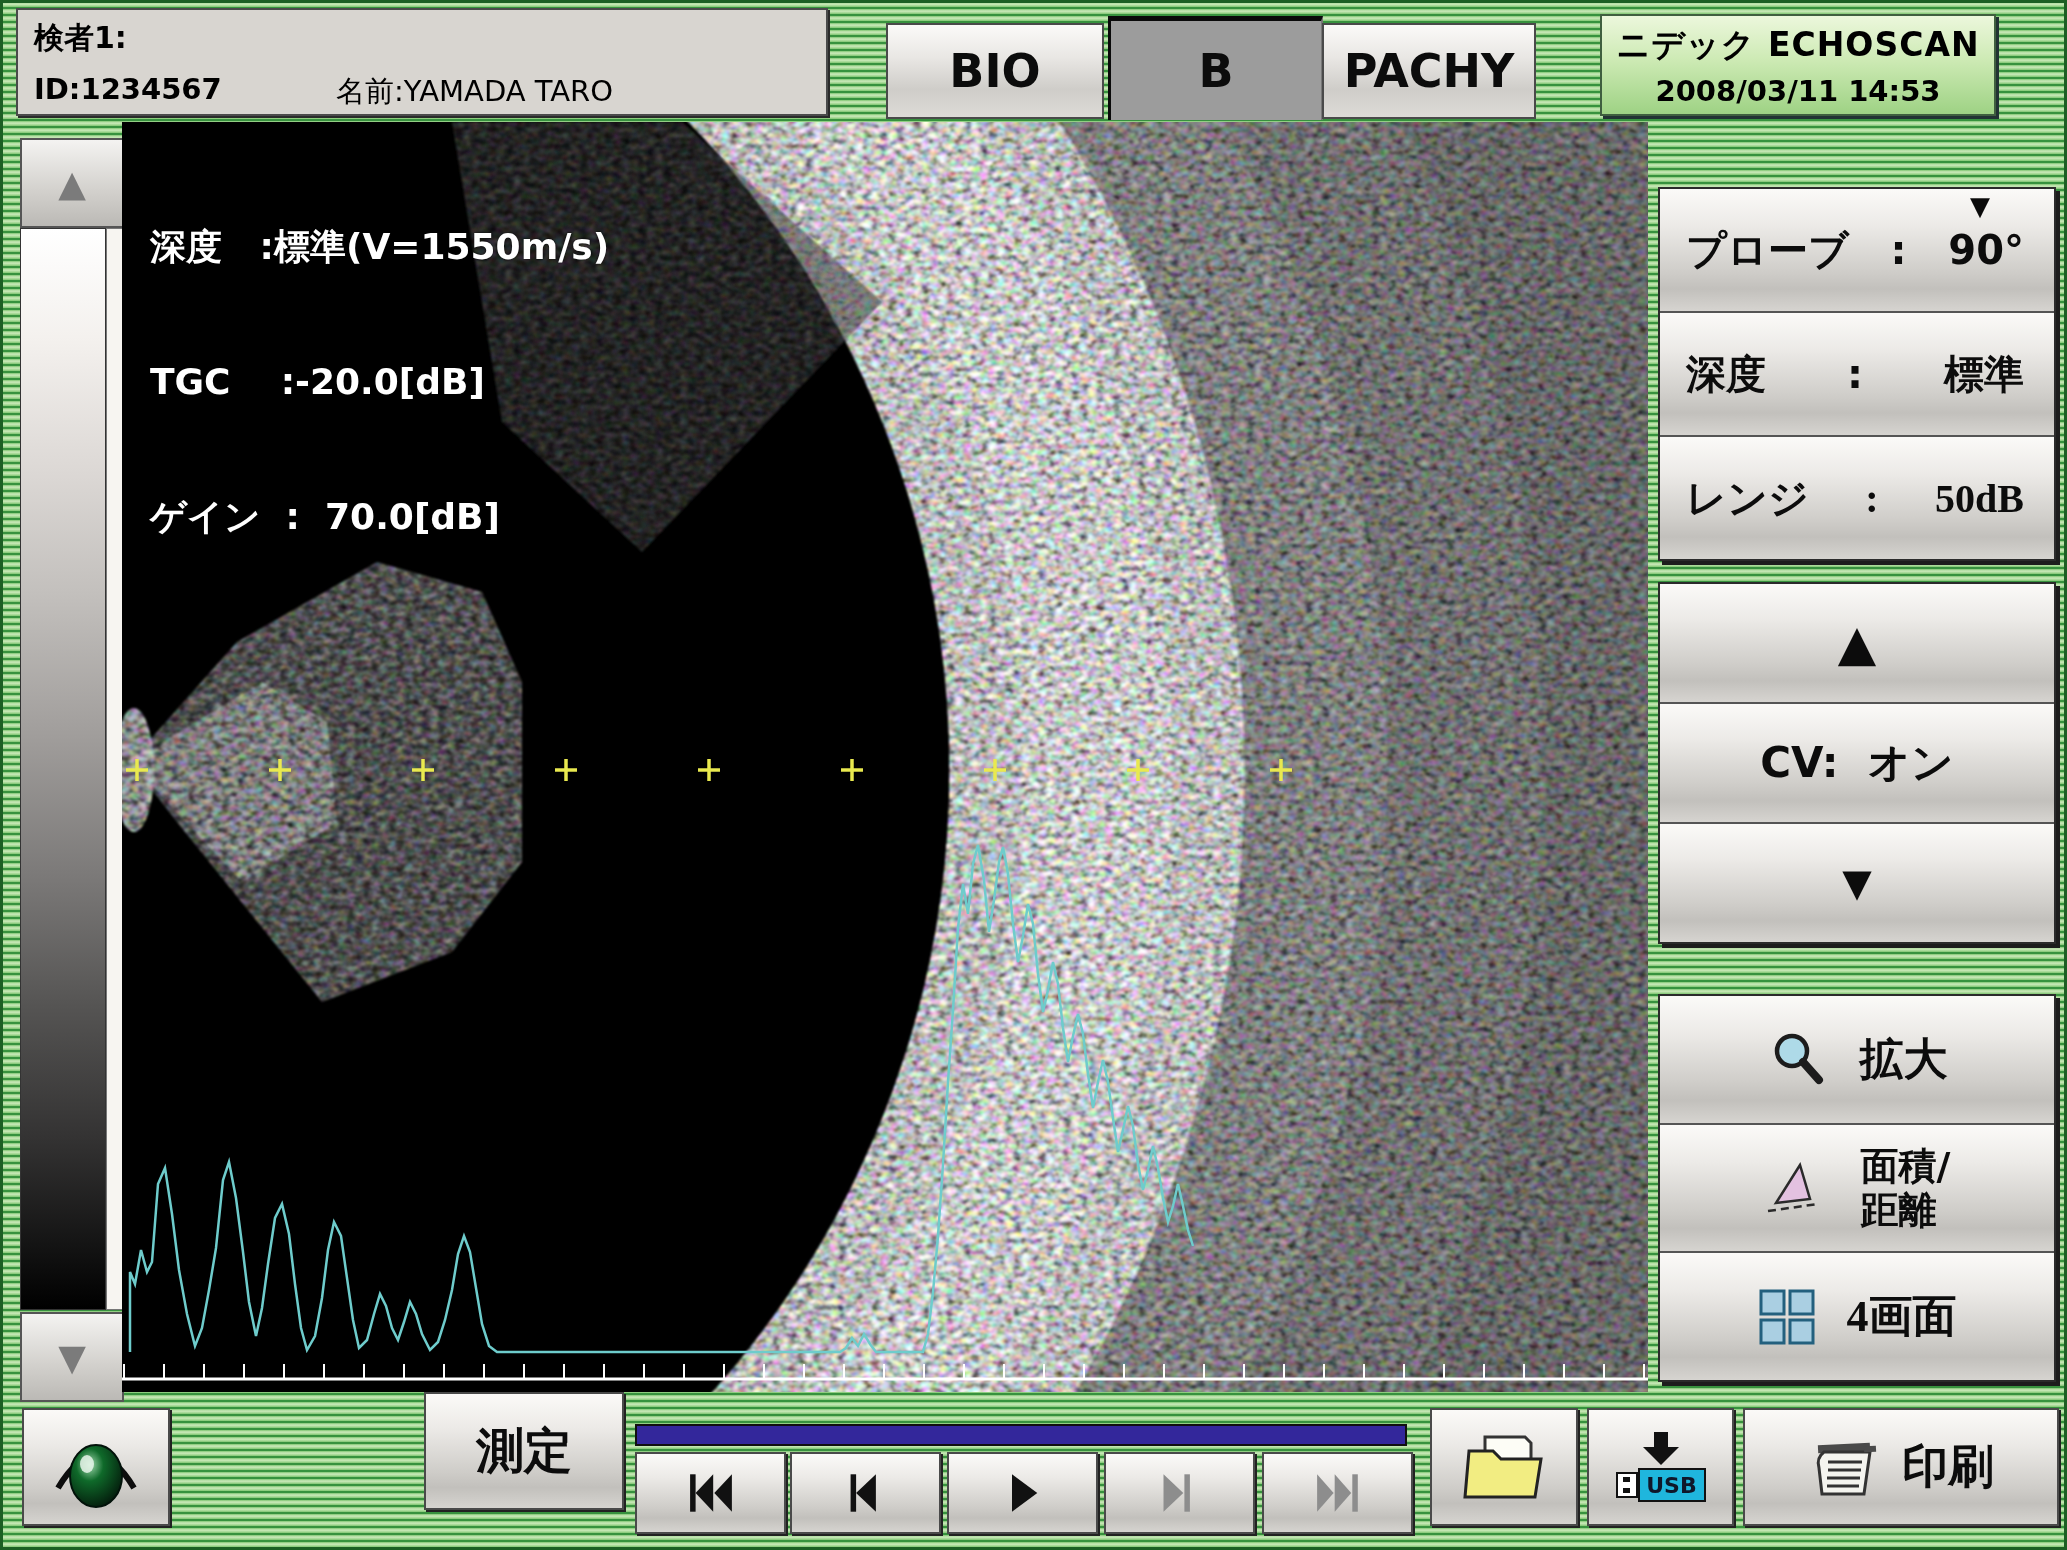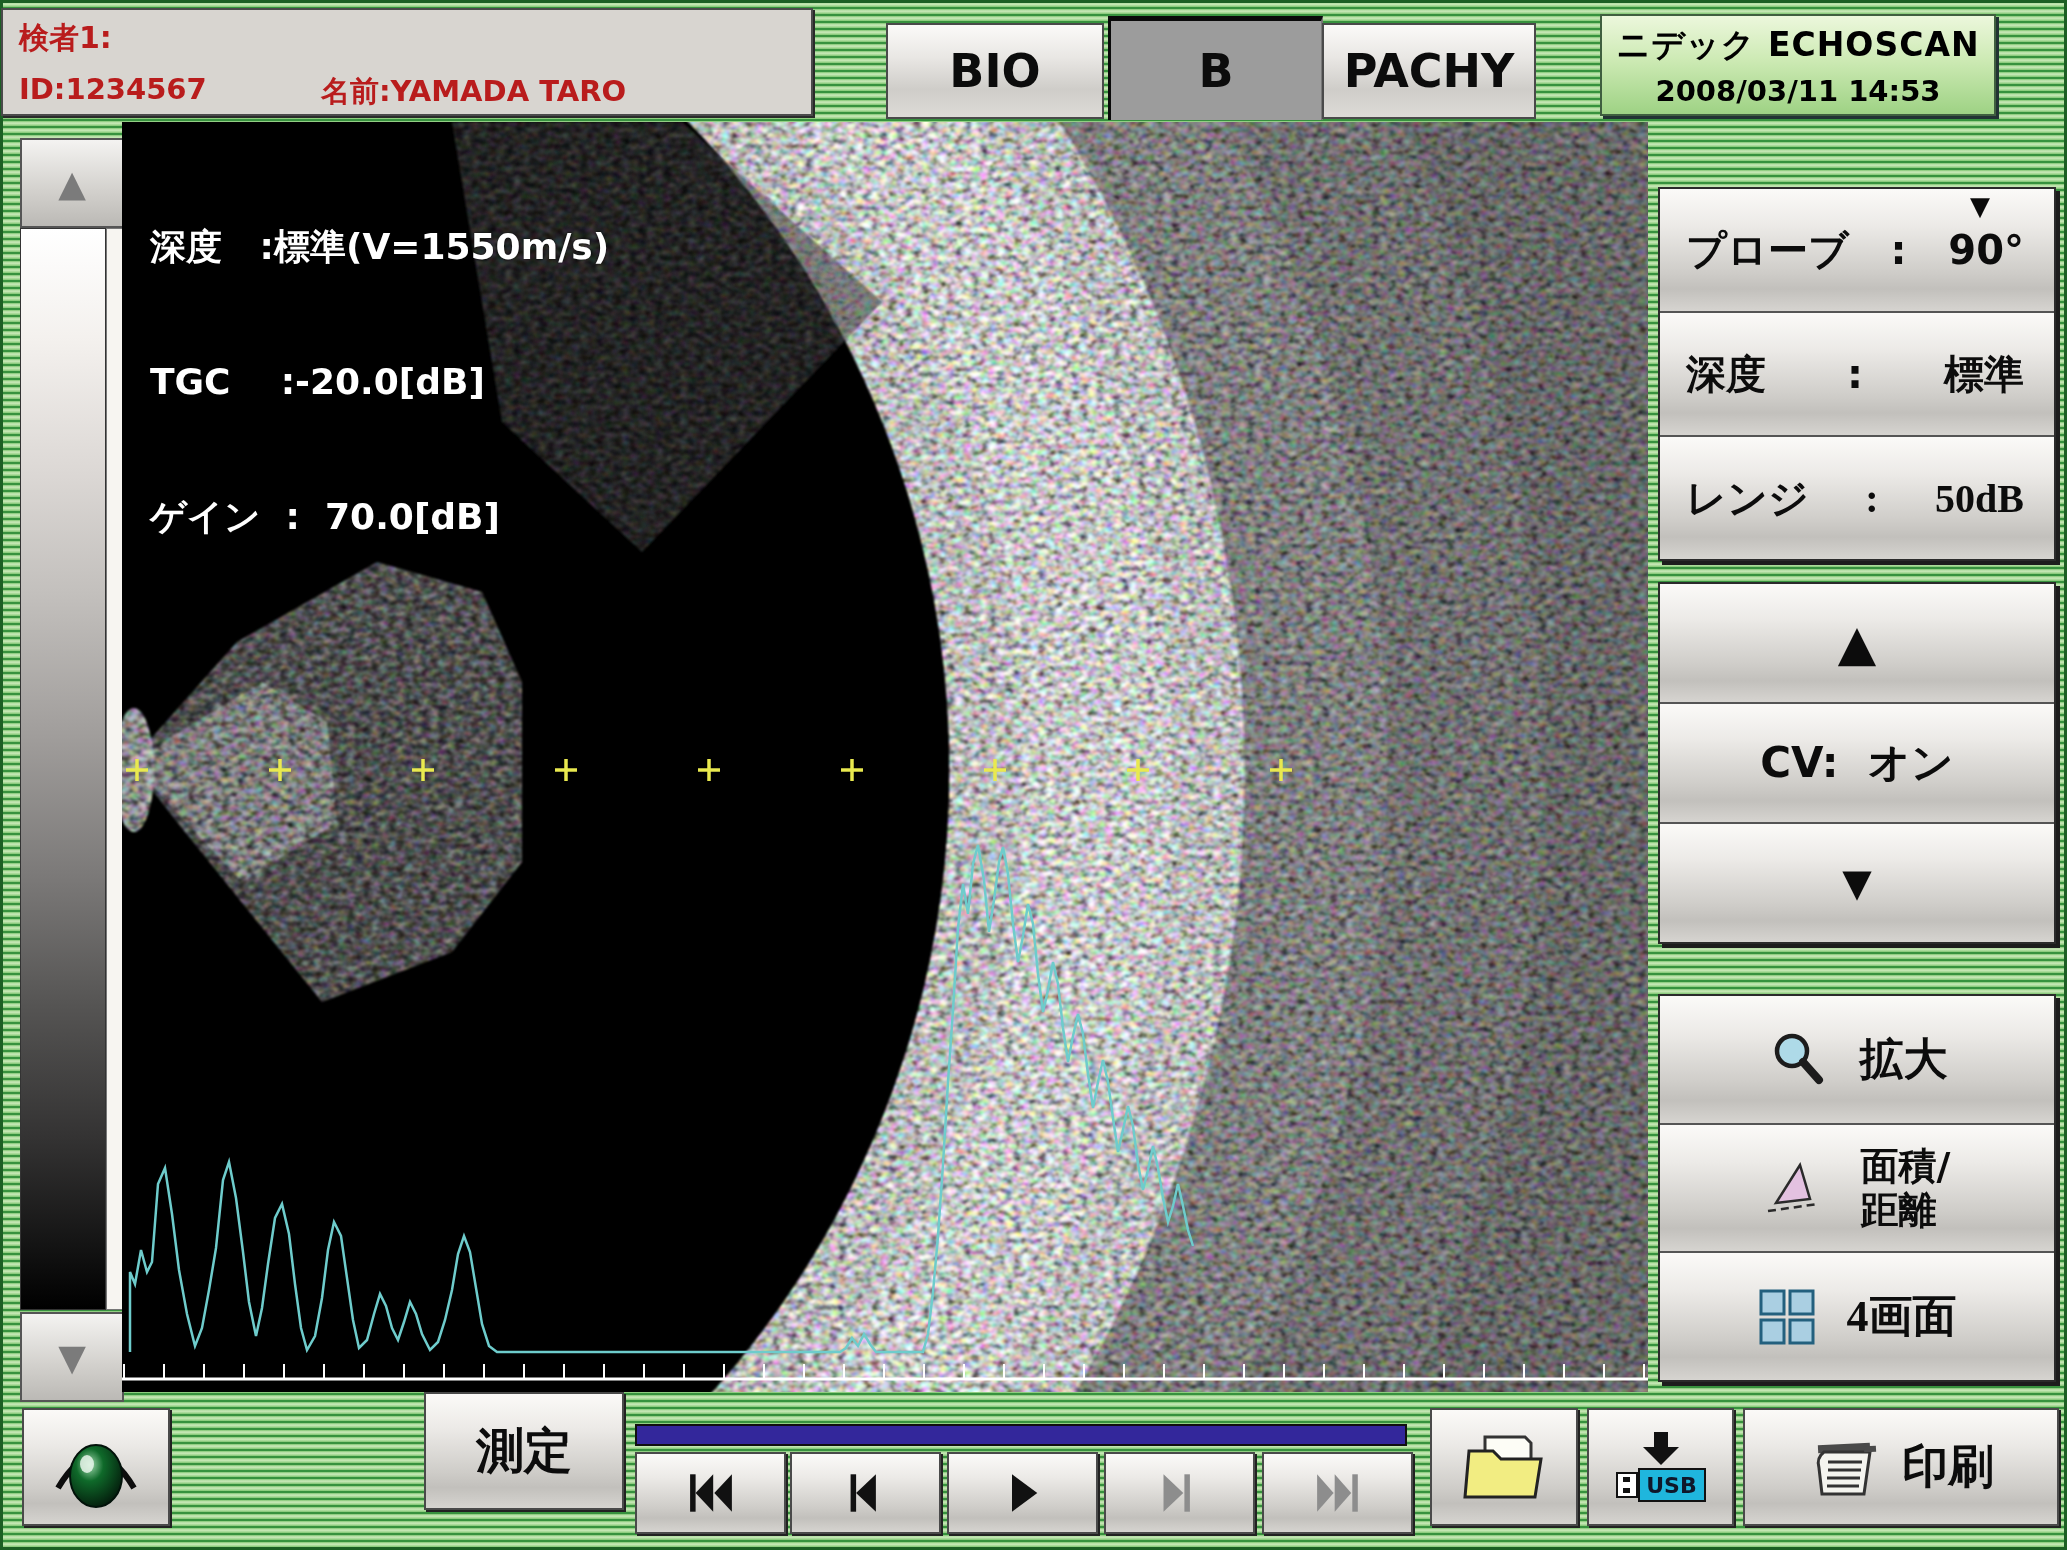--- a/index.html
+++ b/index.html
@@ -5,24 +5,24 @@
   html,body{margin:0;padding:0;background:#222;}
   #screen{
     position:relative;width:2067px;height:1550px;overflow:hidden;
     font-family:"DejaVu Sans",sans-serif;
     background:repeating-linear-gradient(180deg,#37923e 0px,#37923e 2px,#7fc571 2px,#cdeabc 4px,#b9e2a8 5px,#7fc571 7px);
     box-shadow:inset 0 0 0 3px #1c5f24;
   }
   .abs{position:absolute;}
   
   .panel-gray{background:#d8d5d0;border:2px solid #4a4a4a;box-shadow:2px 2px 0 #2a2a2a;}
-  .patient{left:1px;top:8px;width:808px;height:104px;color:#b91c1c;}
+  .patient{left:16px;top:8px;width:808px;height:104px;color:#000000;}
   .patient .row1{position:absolute;left:16px;top:8px;font-size:30px;font-weight:bold;}
   .patient .row2{position:absolute;left:16px;top:62px;font-size:29px;font-weight:bold;}
-  .patient .name{position:absolute;left:318px;top:62px;font-size:29px;font-weight:bold;text-align:right;}
+  .patient .name{position:absolute;left:318px;top:62px;font-size:29px;font-weight:normal;text-align:right;}
   .tab{position:absolute;top:23px;height:92px;display:flex;align-items:center;justify-content:center;
        font-size:46px;font-weight:bold;color:#0c0c0c;
        background:linear-gradient(180deg,#fbfaf8 0%,#e9e7e4 35%,#cfcdc9 70%,#dddbd7 100%);
        border:2px solid #4a4a4a;}
   .tab--active{background:#9c9c9c;border-top:5px solid #0a0a0a;border-left:3px solid #0a0a0a;border-right:2px solid #777;border-bottom:none;}
   .logo{left:1600px;top:14px;width:392px;height:98px;
         background:linear-gradient(180deg,#ecf7dc 0%,#cdeab4 45%,#9ed284 100%);
         border:2px solid #3f5f3f;box-shadow:3px 3px 0 #233;
         display:flex;flex-direction:column;align-items:center;justify-content:center;}
   .logo .brand{font-size:33px;font-weight:bold;letter-spacing:1px;text-align:right;}

